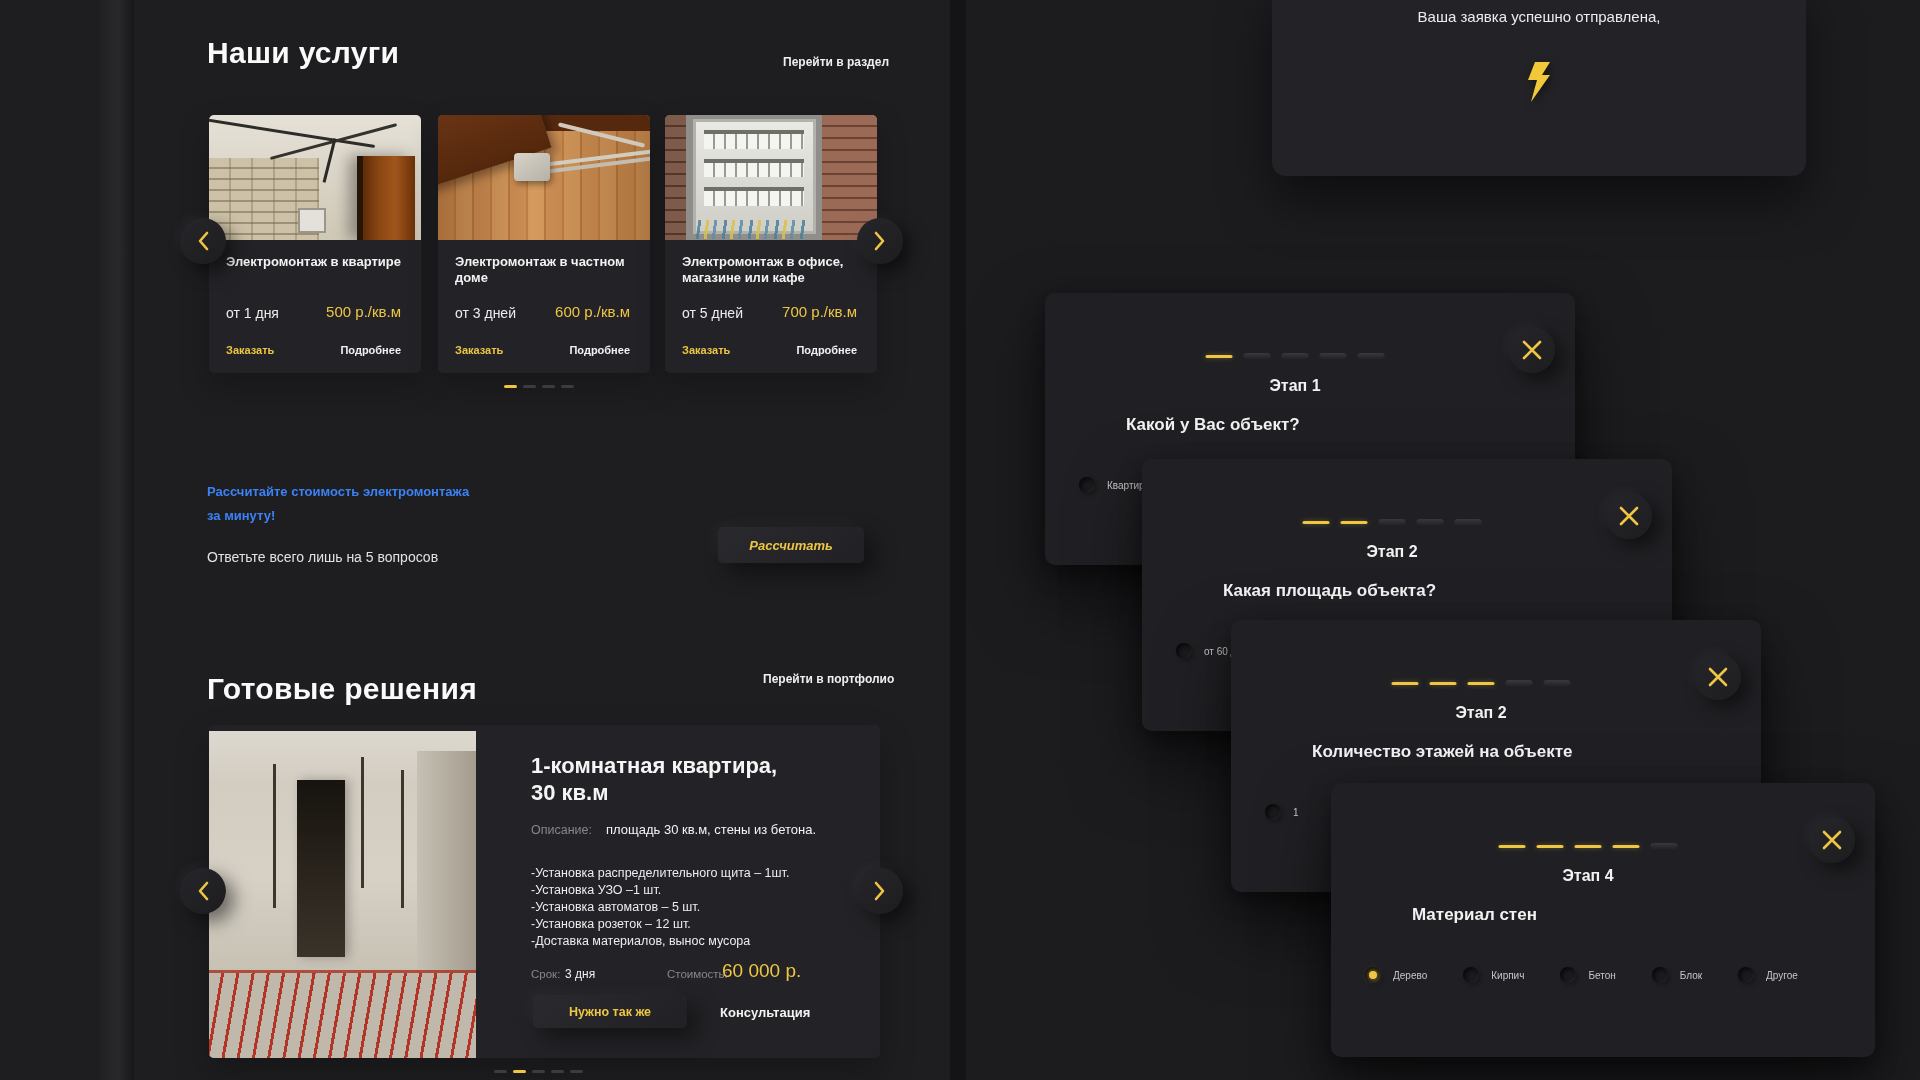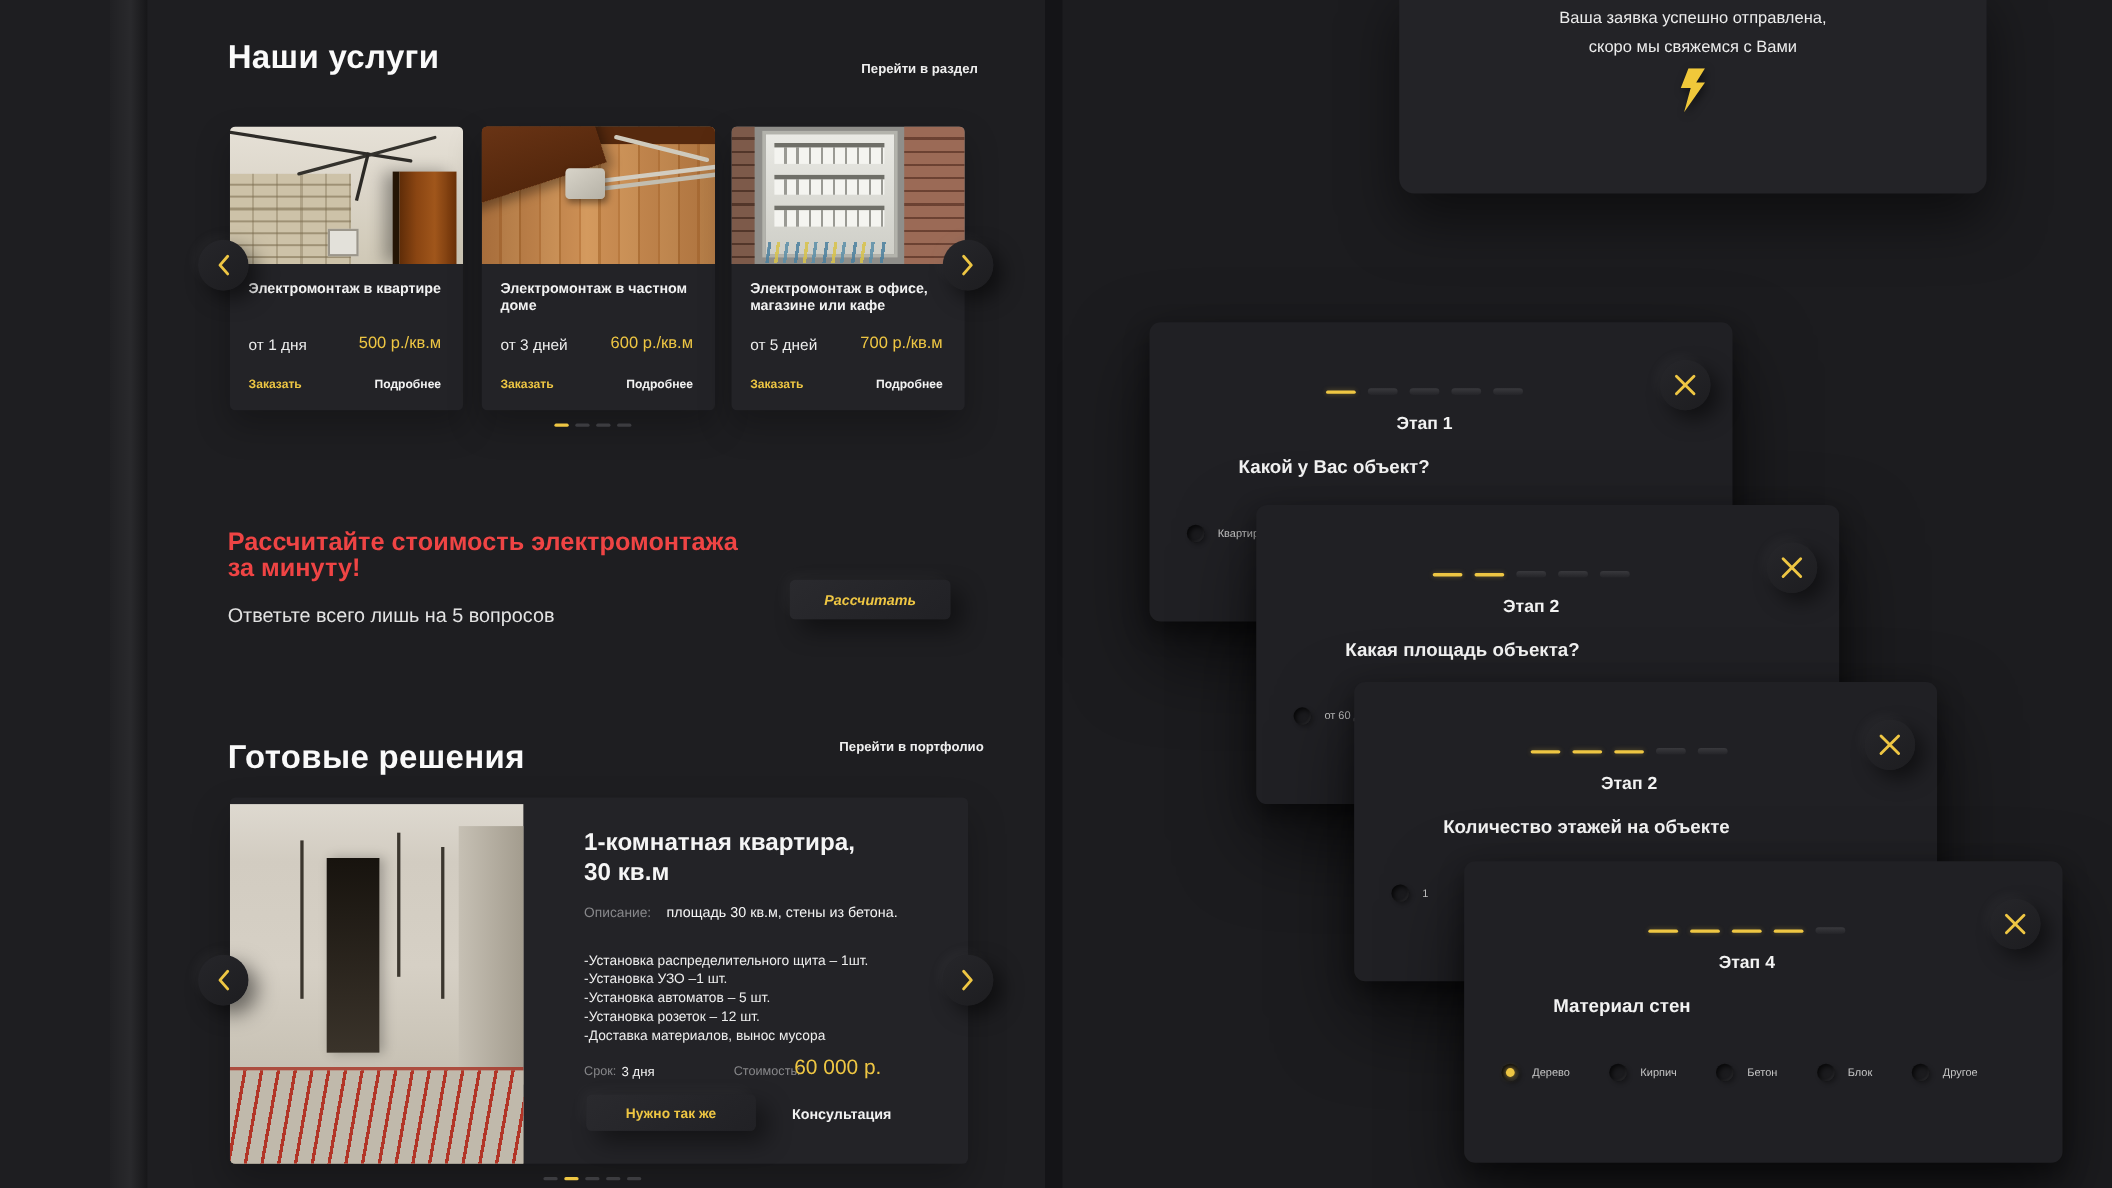--- a/index.html
+++ b/index.html
@@ -40,22 +40,22 @@
   .pdash { width:13px; height:3px; border-radius:2px; background:#3c3c40; cursor:pointer; }
   .pdash.active { background:#eec643; }
 
   
   .raised-btn { position:absolute; display:flex; align-items:center; justify-content:center;
                 background:linear-gradient(145deg,#2a2a2e,#212125); border-radius:5px;
                 box-shadow:10px 10px 22px rgba(0,0,0,.45), -6px -6px 14px rgba(255,255,255,.03);
                 color:#eec643; font-weight:700; cursor:pointer; }
 
   
-  .calc-title { position:absolute; left:207px; top:480px; width:480px; font-size:23px; line-height:24px; font-weight:700; color:#ef4444; }
-  .calc-sub   { position:absolute; left:207px; top:549px; font-size:18px; color:#e2e2e2; }
+  .calc-title { position:absolute; left:207px; top:480px; width:480px; font-size:13px; line-height:24px; font-weight:700; color:#3b82f6; }
+  .calc-sub   { position:absolute; left:207px; top:549px; font-size:14px; color:#e2e2e2; }
 
   
   .pcard { position:absolute; left:209px; top:725px; width:671px; height:333px; background:#232327; border-radius:5px;
            box-shadow:0 16px 34px rgba(0,0,0,.25); }
   .pcard .img { position:absolute; left:0; top:6px; width:267px; height:327px; overflow:hidden; border-radius:0 0 0 5px; }
   .pcard .title { position:absolute; left:322px; top:27px; font-size:22px; line-height:27px; font-weight:700; color:#f5f5f5; }
   .pcard .descrow { position:absolute; left:322px; top:97px; font-size:13px; }
   .pcard .descrow .lab { color:#87878a; font-size:12.5px; margin-right:14px; }
   .pcard .items { position:absolute; left:322px; top:140px; font-size:12.5px; line-height:17px; color:#ededed; }
   .pcard .lab2 { color:#87878a; font-size:11.5px; }
@@ -272,21 +272,20 @@
   <div class="dots" style="left:494px; top:1070px;">
     <span class="pdash"></span>
     <span class="pdash active"></span>
     <span class="pdash"></span>
     <span class="pdash"></span>
     <span class="pdash"></span>
   </div>
 
   <div class="toast">
     <div class="l1">Ваша заявка успешно отправлена,</div>
-    <div class="l2">скоро мы свяжемся с Вами</div>
     <div class="bolt">
       <svg width="26" height="40" viewBox="0 0 26 40">
           <path d="M9 0 H24 L16 13 H24 L5 40 L11 18 H2 Z" fill="#f0c83a"></path>
         </svg>
     </div>
   </div>
 
   <div class="modal" style="left:1045px; top:293px;">
     <div class="dashes">
       <span class="dash active"></span>

